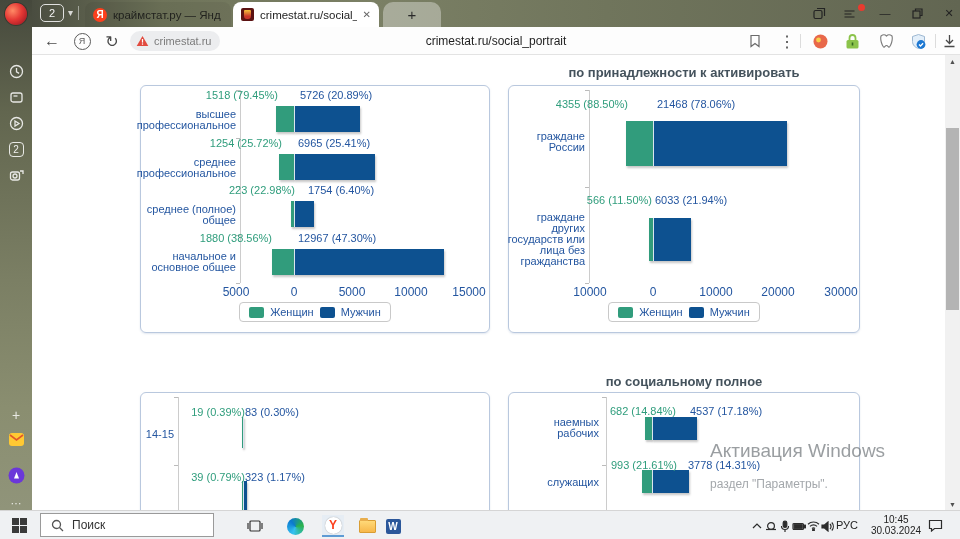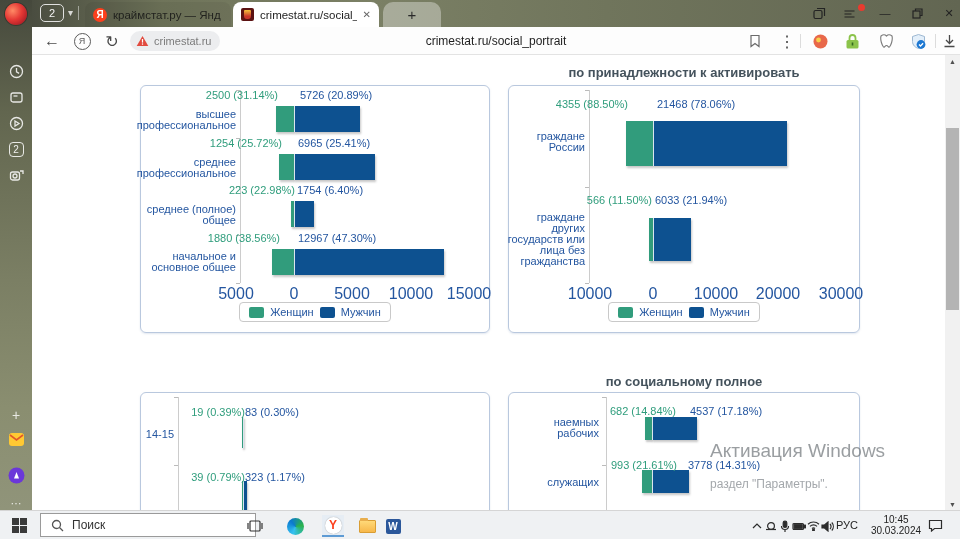--- a/index.html
+++ b/index.html
@@ -66,21 +66,21 @@
     box-shadow:0 1px 2px rgba(170,185,210,.35); }
   .cat-label { position:absolute; width:160px; text-align:right; font-size:11px; line-height:11px;
     color:#2456a0; white-space:pre-line; }
   .val-w { position:absolute; font-size:11px; color:#2f9d7c; transform:translateX(-100%); white-space:nowrap;}
   .val-m { position:absolute; font-size:11px; color:#2456a0; white-space:nowrap; }
   .bar { position:absolute; box-shadow:1px 2px 2px rgba(130,130,130,.45); }
   .bar.women { background:var(--women,#319c7c); }
   .bar.men { background:var(--men,#0d5190); border-left:1px solid rgba(255,255,255,.85); }
   .axis-line { position:absolute; width:1px; background:#ccc; }
   .axis-tick { position:absolute; height:1px; width:4px; background:#bbb; }
-  .tick-label { position:absolute; width:60px; text-align:center; font-size:16px; color:#2456a0; }
+  .tick-label { position:absolute; width:60px; text-align:center; font-size:12px; color:#2456a0; }
   .legend { position:absolute; display:flex; justify-content:center; }
   .legend-box { display:inline-flex; align-items:center; gap:6px; border:1px solid #c9c9c9; border-radius:4px;
     padding:3px 9px; background:#fff; }
   .sw { width:15px; height:11px; border-radius:2px; display:inline-block; }
   .sw.women { background:var(--women,#319c7c); }
   .sw.men { background:var(--men,#0d5190); }
   .legend-label { font-size:11px; color:#2456a0; }
   #wm-title { position:absolute; left:678px; top:385px; font-size:19px; color:rgba(120,125,130,.75); z-index:5;}
   #wm-line1 { position:absolute; left:659px; top:407px; font-size:12px; color:rgba(140,145,150,.8); z-index:5;}
   #wm-line2 { position:absolute; left:678px; top:422px; font-size:12px; color:rgba(140,145,150,.8); z-index:5;}
@@ -90,21 +90,21 @@
   .sb-arrow { position:absolute; left:0; width:15px; height:12px; color:#505050; font-size:7px;
     display:flex; align-items:center; justify-content:center; }
   #sb-thumb { position:absolute; left:1px; top:73px; width:13px; height:182px; background:#b4b4b4; }
 
   
   #taskbar { position:absolute; left:0; top:510px; width:960px; height:29px; background:#eff1f3;
     border-top:1px solid #d5d5d5; }
   #start-btn { position:absolute; left:12px; top:7px; width:15px; height:15px;
     display:grid; grid-template-columns:7px 7px; grid-gap:1px; }
   #start-btn span { width:7px; height:7px; background:#3a3a3a; }
-  #search-box { position:absolute; left:40px; top:2px; width:216px; height:24px; background:#fff;
+  #search-box { position:absolute; left:40px; top:2px; width:174px; height:24px; background:#fff;
     border:1px solid #9a9a9a; display:flex; align-items:center; gap:8px; padding-left:10px;
     font-size:12px; color:#333; }
   .tb-ico { position:absolute; top:4px; width:22px; height:22px; display:flex; align-items:center; justify-content:center; }
   #ya-task { background:#e6edf4; border-bottom:2px solid #5e9bd4; }
   .edge-circle { width:17px; height:17px; border-radius:50%;
     background:conic-gradient(from 200deg,#35c1f1,#0b79d0,#2bb24c,#35c1f1); }
   .ya-circle { width:17px; height:17px; border-radius:50%; background:#fff; color:#fc3f1d; font-weight:bold;
     font-size:12px; display:flex; align-items:center; justify-content:center; box-shadow:0 0 1px rgba(0,0,0,.4);}
   .word-sq { width:15px; height:15px; background:#2b579a; border-radius:2px; color:#fff; font-size:10px;
     font-weight:bold; display:flex; align-items:center; justify-content:center; }
@@ -303,39 +303,39 @@
         <div class="axis-tick" style="left: 204px; top: 228px; position: absolute;"></div>
         <div class="tick-label" style="left: 174px; top: 230px; position: absolute;">5000</div>
         <div class="tick-label" style="left: 232px; top: 230px; position: absolute;">0</div>
         <div class="tick-label" style="left: 290px; top: 230px; position: absolute;">5000</div>
         <div class="tick-label" style="left: 349px; top: 230px; position: absolute;">10000</div>
         <div class="tick-label" style="left: 407px; top: 230px; position: absolute;">15000</div>
         <div class="cat-label" style="left: 44px; top: 54px; position: absolute;">высшее
 профессиональное</div>
         <div class="bar women" style="left: 244px; top: 51px; width: 18px; height: 26px; position: absolute;"></div>
         <div class="bar men" style="left: 262px; top: 51px; width: 66px; height: 26px; position: absolute;"></div>
-        <div class="val-w" style="left: 246px; top: 34px; position: absolute;">2500 (31.14%)</div>
+        <div class="val-w" style="left: 246px; top: 34px; position: absolute;">1518 (79.45%)</div>
         <div class="val-m" style="left: 268px; top: 34px; position: absolute;">5726 (20.89%)</div>
         <div class="cat-label" style="left: 44px; top: 102px; position: absolute;">среднее
 профессиональное</div>
         <div class="bar women" style="left: 247px; top: 99px; width: 15px; height: 26px; position: absolute;"></div>
         <div class="bar men" style="left: 262px; top: 99px; width: 81px; height: 26px; position: absolute;"></div>
         <div class="val-w" style="left: 250px; top: 82px; position: absolute;">1254 (25.72%)</div>
         <div class="val-m" style="left: 266px; top: 82px; position: absolute;">6965 (25.41%)</div>
         <div class="cat-label" style="left: 44px; top: 149px; position: absolute;">среднее (полное)
 общее</div>
         <div class="bar women" style="left: 259px; top: 146px; width: 3px; height: 26px; position: absolute;"></div>
         <div class="bar men" style="left: 262px; top: 146px; width: 20px; height: 26px; position: absolute;"></div>
         <div class="val-w" style="left: 263px; top: 129px; position: absolute;">223 (22.98%)</div>
-        <div class="val-m" style="left: 265px; top: 129px; position: absolute; text-align: right;">1754 (6.40%)</div>
+        <div class="val-m" style="left: 276px; top: 129px; position: absolute; text-align: right;">1754 (6.40%)</div>
         <div class="cat-label" style="left: 44px; top: 196px; position: absolute;">начальное и
 основное общее</div>
         <div class="bar women" style="left: 240px; top: 194px; width: 22px; height: 26px; position: absolute;"></div>
         <div class="bar men" style="left: 262px; top: 194px; width: 150px; height: 26px; position: absolute;"></div>
-        <div class="val-w" style="left: 248px; top: 177px; position: absolute;">1880 (38.56%)</div>
+        <div class="val-w" style="left: 240px; top: 177px; position: absolute;">1880 (38.56%)</div>
         <div class="val-m" style="left: 266px; top: 177px; position: absolute;">12967 (47.30%)</div>
         <div class="axis-line" style="left: 557px; top: 35px; height: 193px; position: absolute;"></div>
         <div class="axis-tick" style="left: 553px; top: 35px; position: absolute;"></div>
         <div class="axis-tick" style="left: 553px; top: 132px; position: absolute;"></div>
         <div class="axis-tick" style="left: 553px; top: 228px; position: absolute;"></div>
         <div class="tick-label" style="left: 528px; top: 230px; position: absolute;">10000</div>
         <div class="tick-label" style="left: 591px; top: 230px; position: absolute;">0</div>
         <div class="tick-label" style="left: 654px; top: 230px; position: absolute;">10000</div>
         <div class="tick-label" style="left: 716px; top: 230px; position: absolute;">20000</div>
         <div class="tick-label" style="left: 779px; top: 230px; position: absolute;">30000</div>

